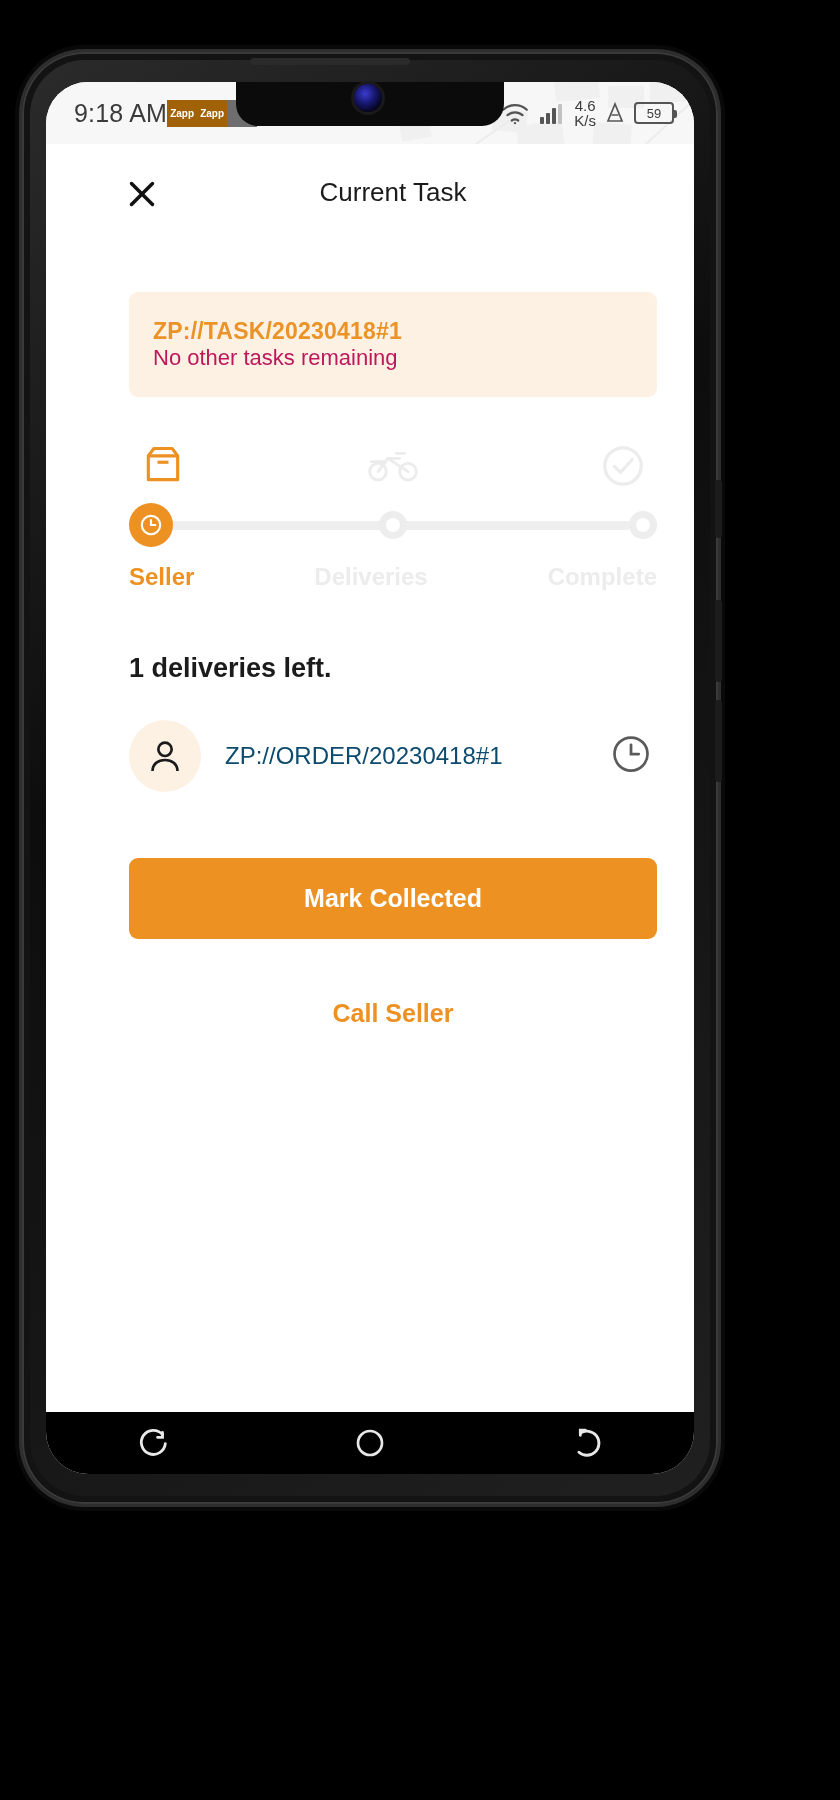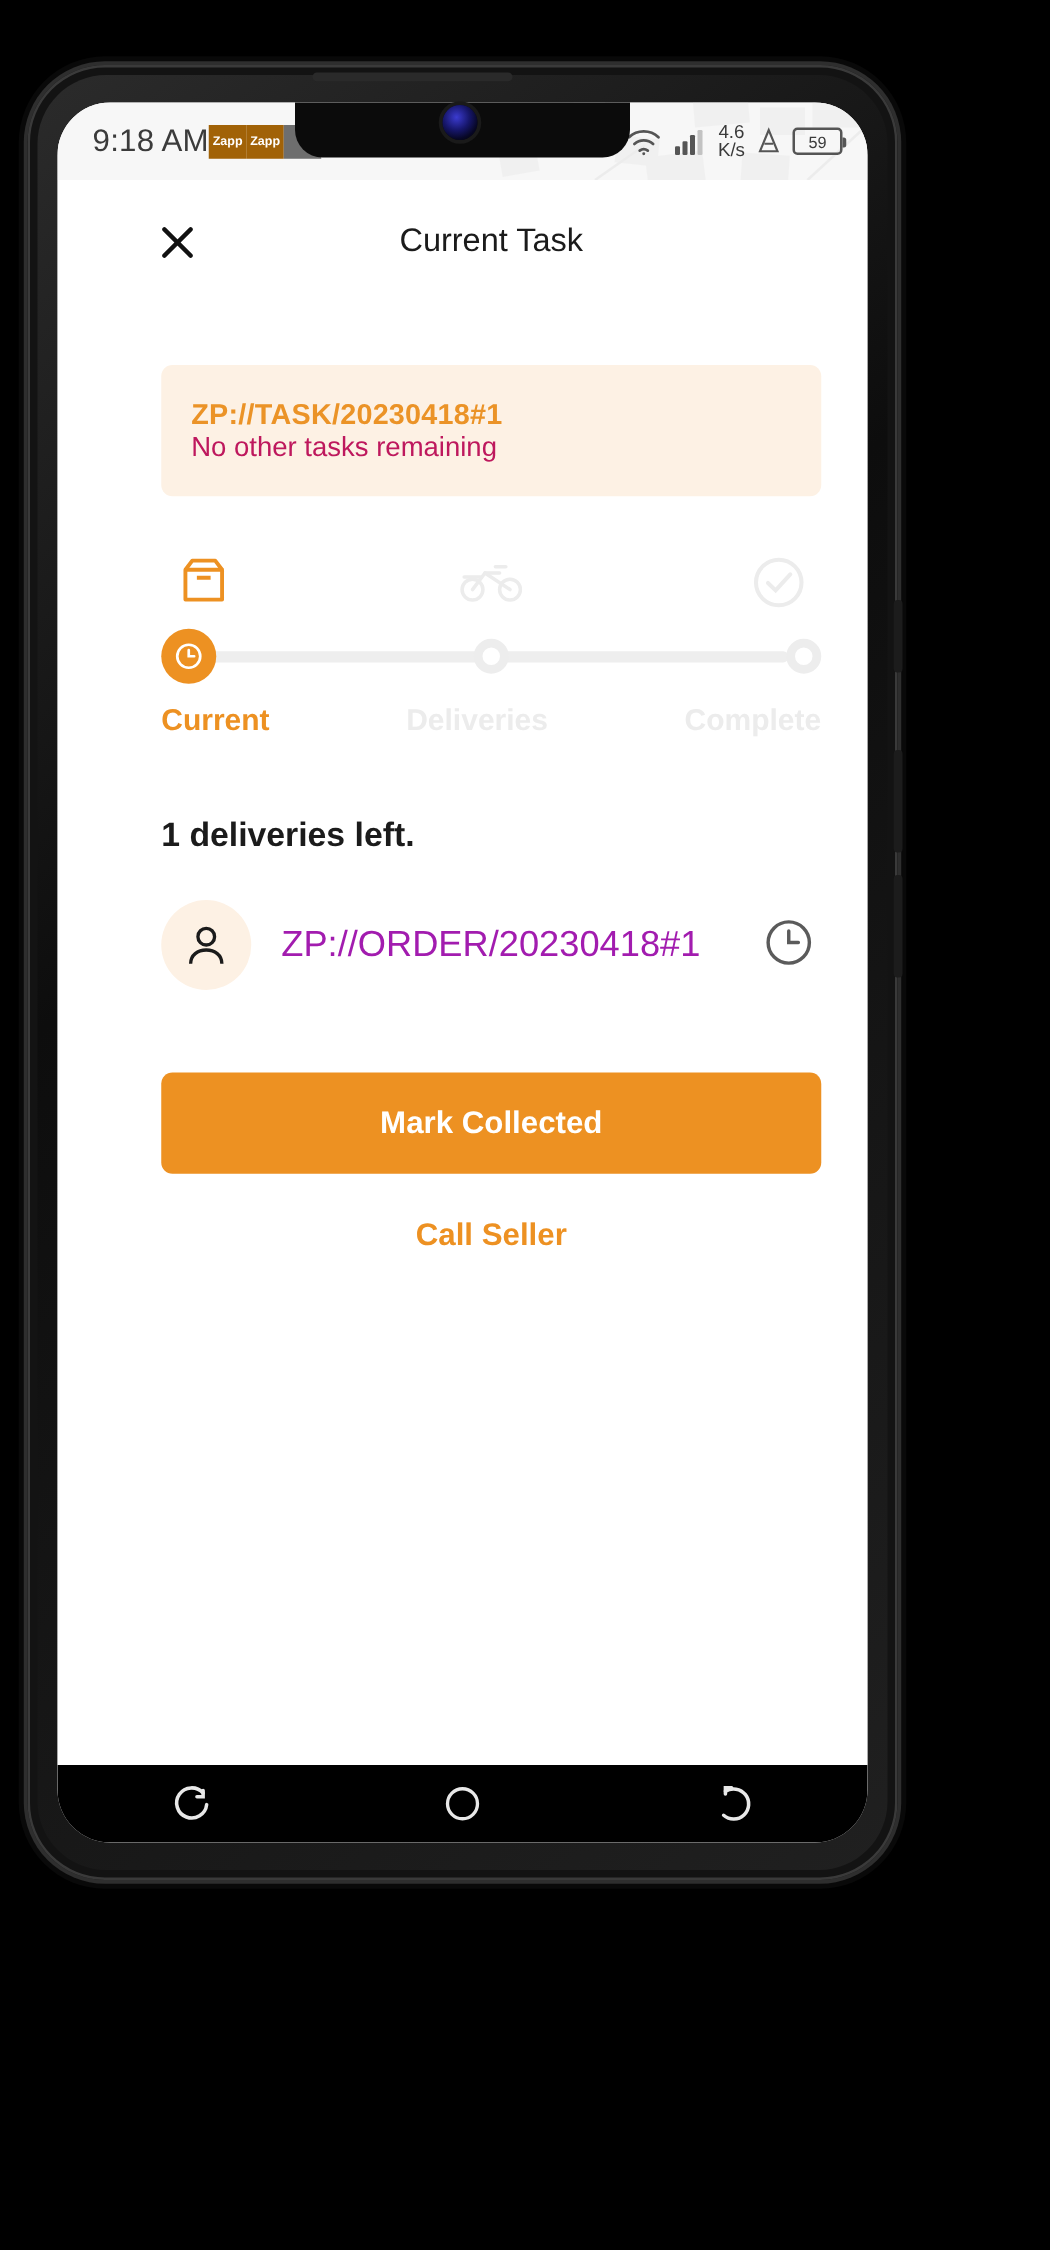--- a/index.html
+++ b/index.html
@@ -225,40 +225,40 @@
   }
   #order-list { margin: 36px 37px 0 37px; }
   .order-row { display: flex; align-items: center; }
   .order-avatar {
     width: 72px; height: 72px; border-radius: 50%;
     background: #fdf1e4;
     display: flex; align-items: center; justify-content: center;
     flex: 0 0 auto;
   }
   .order-texts { flex: 1; min-width: 0; margin-left: 24px; }
-  .order-id { font-size: 29px; color: #a21caf; }
+  .order-id { font-size: 24px; color: #0c4a6e; }
   .order-sub { margin-top: 7px; font-size: 22px; color: #6f6f6f; }
   .order-status-icon { flex: 0 0 auto; margin-right: 4px; }
 
   
   #primary-action {
     display: block;
     margin: 66px 37px 0 37px;
     width: calc(100% - 74px);
     background: #ed9122;
     color: #ffffff;
     border: none; border-radius: 9px;
     padding: 26px 0;
     font-size: 25px; font-weight: bold;
     font-family: "Liberation Sans", sans-serif;
     cursor: pointer;
   }
   #secondary-action {
     display: block;
-    margin: 35px auto 0 auto;
+    margin: 60px auto 0 auto;
     background: none; border: none;
     color: #ed9122;
     font-size: 25px; font-weight: bold;
     font-family: "Liberation Sans", sans-serif;
     cursor: pointer;
   }
 
   
   #nav-bar {
     position: absolute;
@@ -401,21 +401,21 @@
           <svg width="26" height="26" viewBox="0 0 24 24" fill="none" stroke="#fff" stroke-width="2" stroke-linecap="round">
             <circle cx="12" cy="12" r="8.5"></circle>
             <path d="M12 7.5 V12 h4"></path>
           </svg>
         </div>
         <div class="node" id="node-deliveries"></div>
         <div class="node" id="node-complete"></div>
       </div>
 
       <div id="stepper-labels">
-        <span class="step-label active">Current</span>
+        <span class="step-label active">Seller</span>
         <span class="step-label inactive">Deliveries</span>
         <span class="step-label inactive">Complete</span>
       </div>
     </div>
 
     <div id="deliveries-heading">1 deliveries left.</div>
 
     <div id="order-list">
       <div class="order-row">
         <span class="order-avatar">

